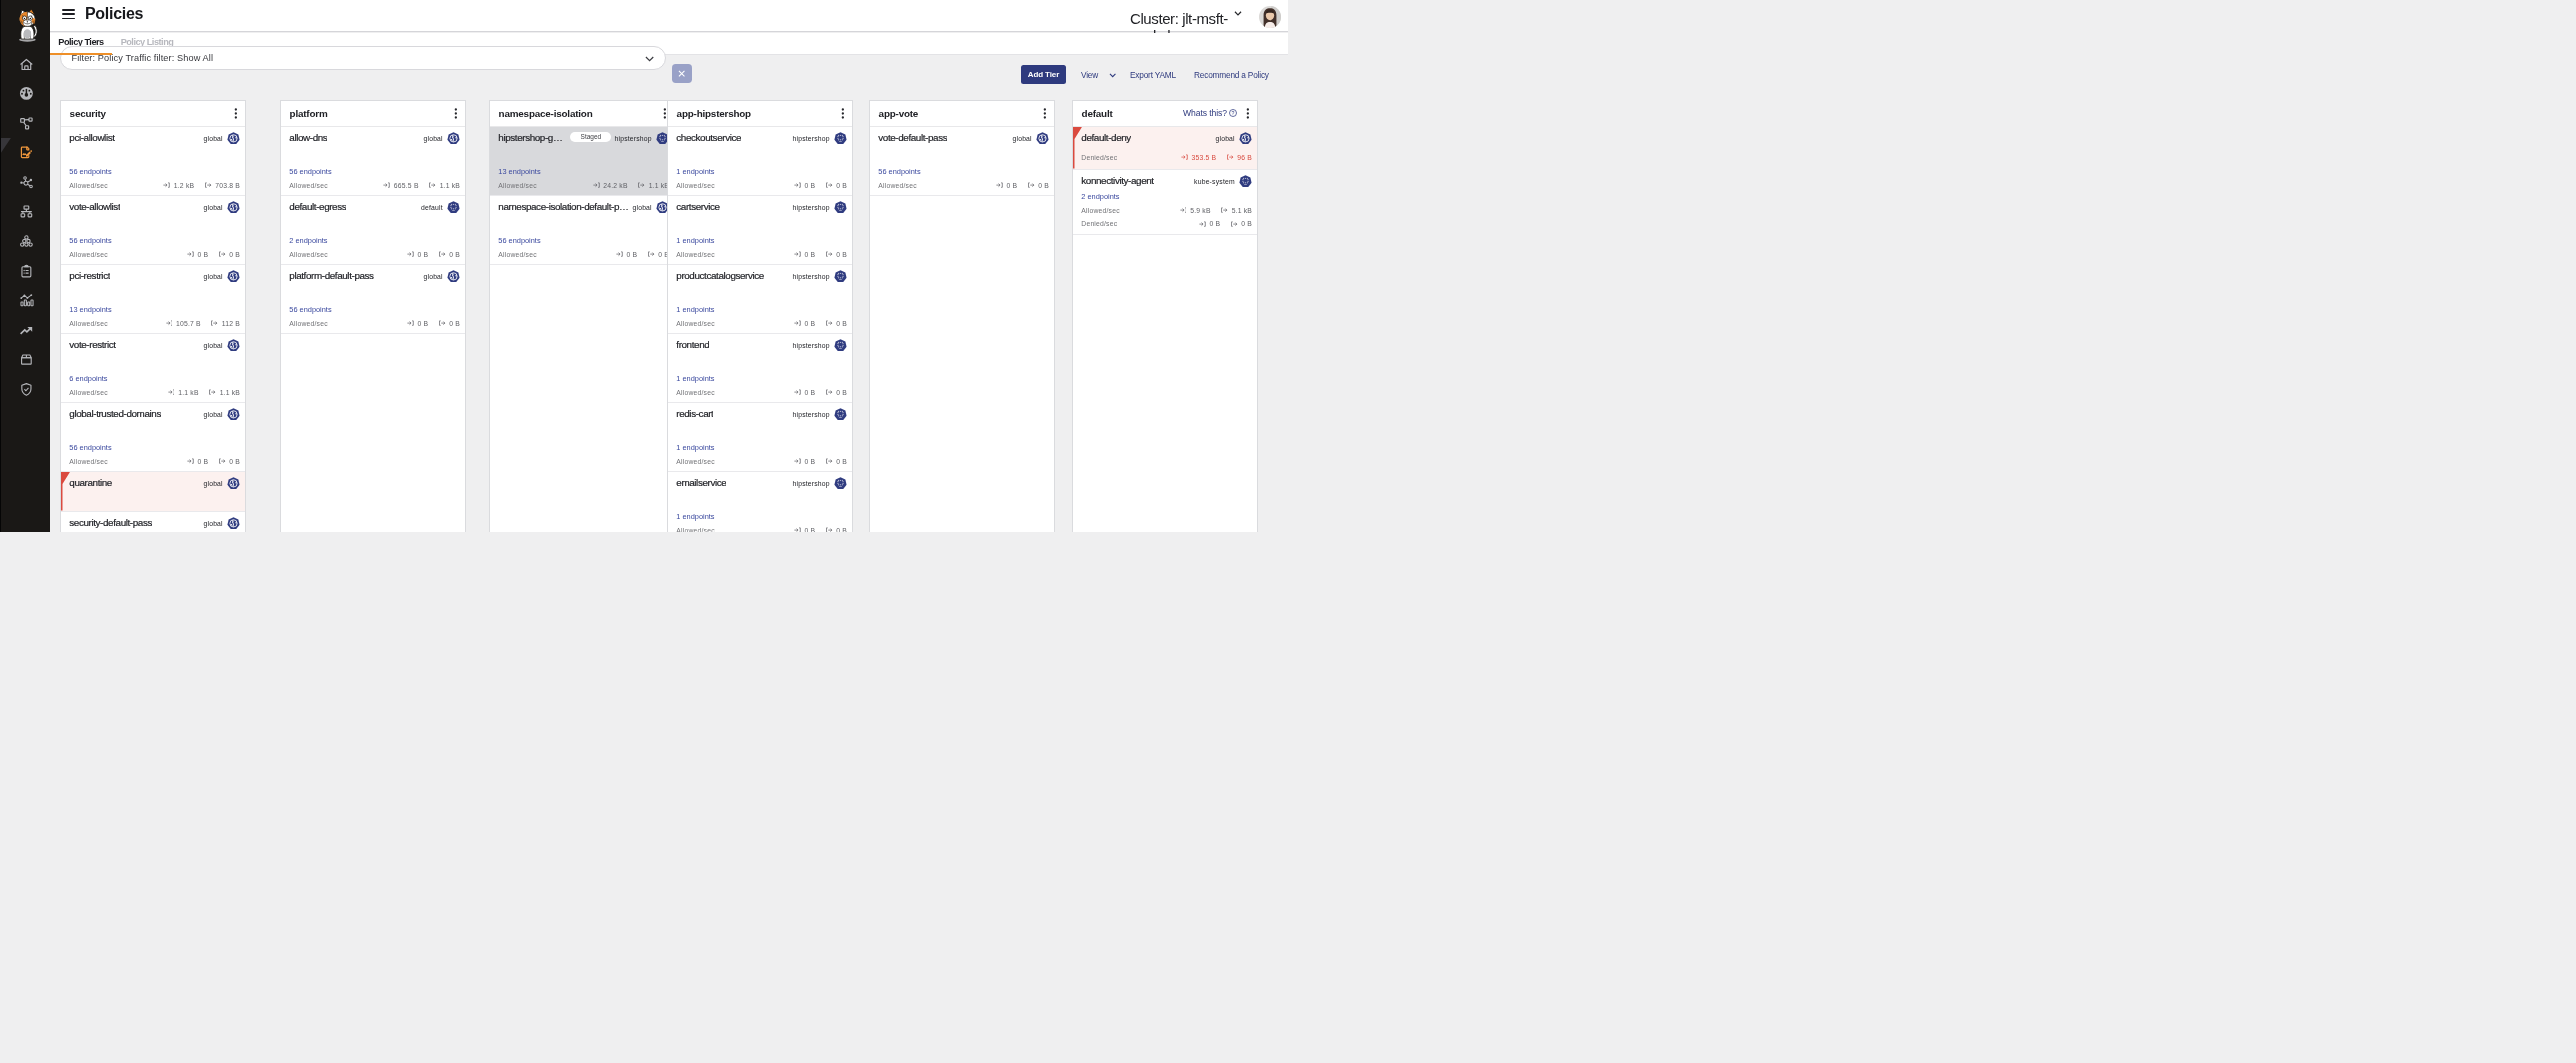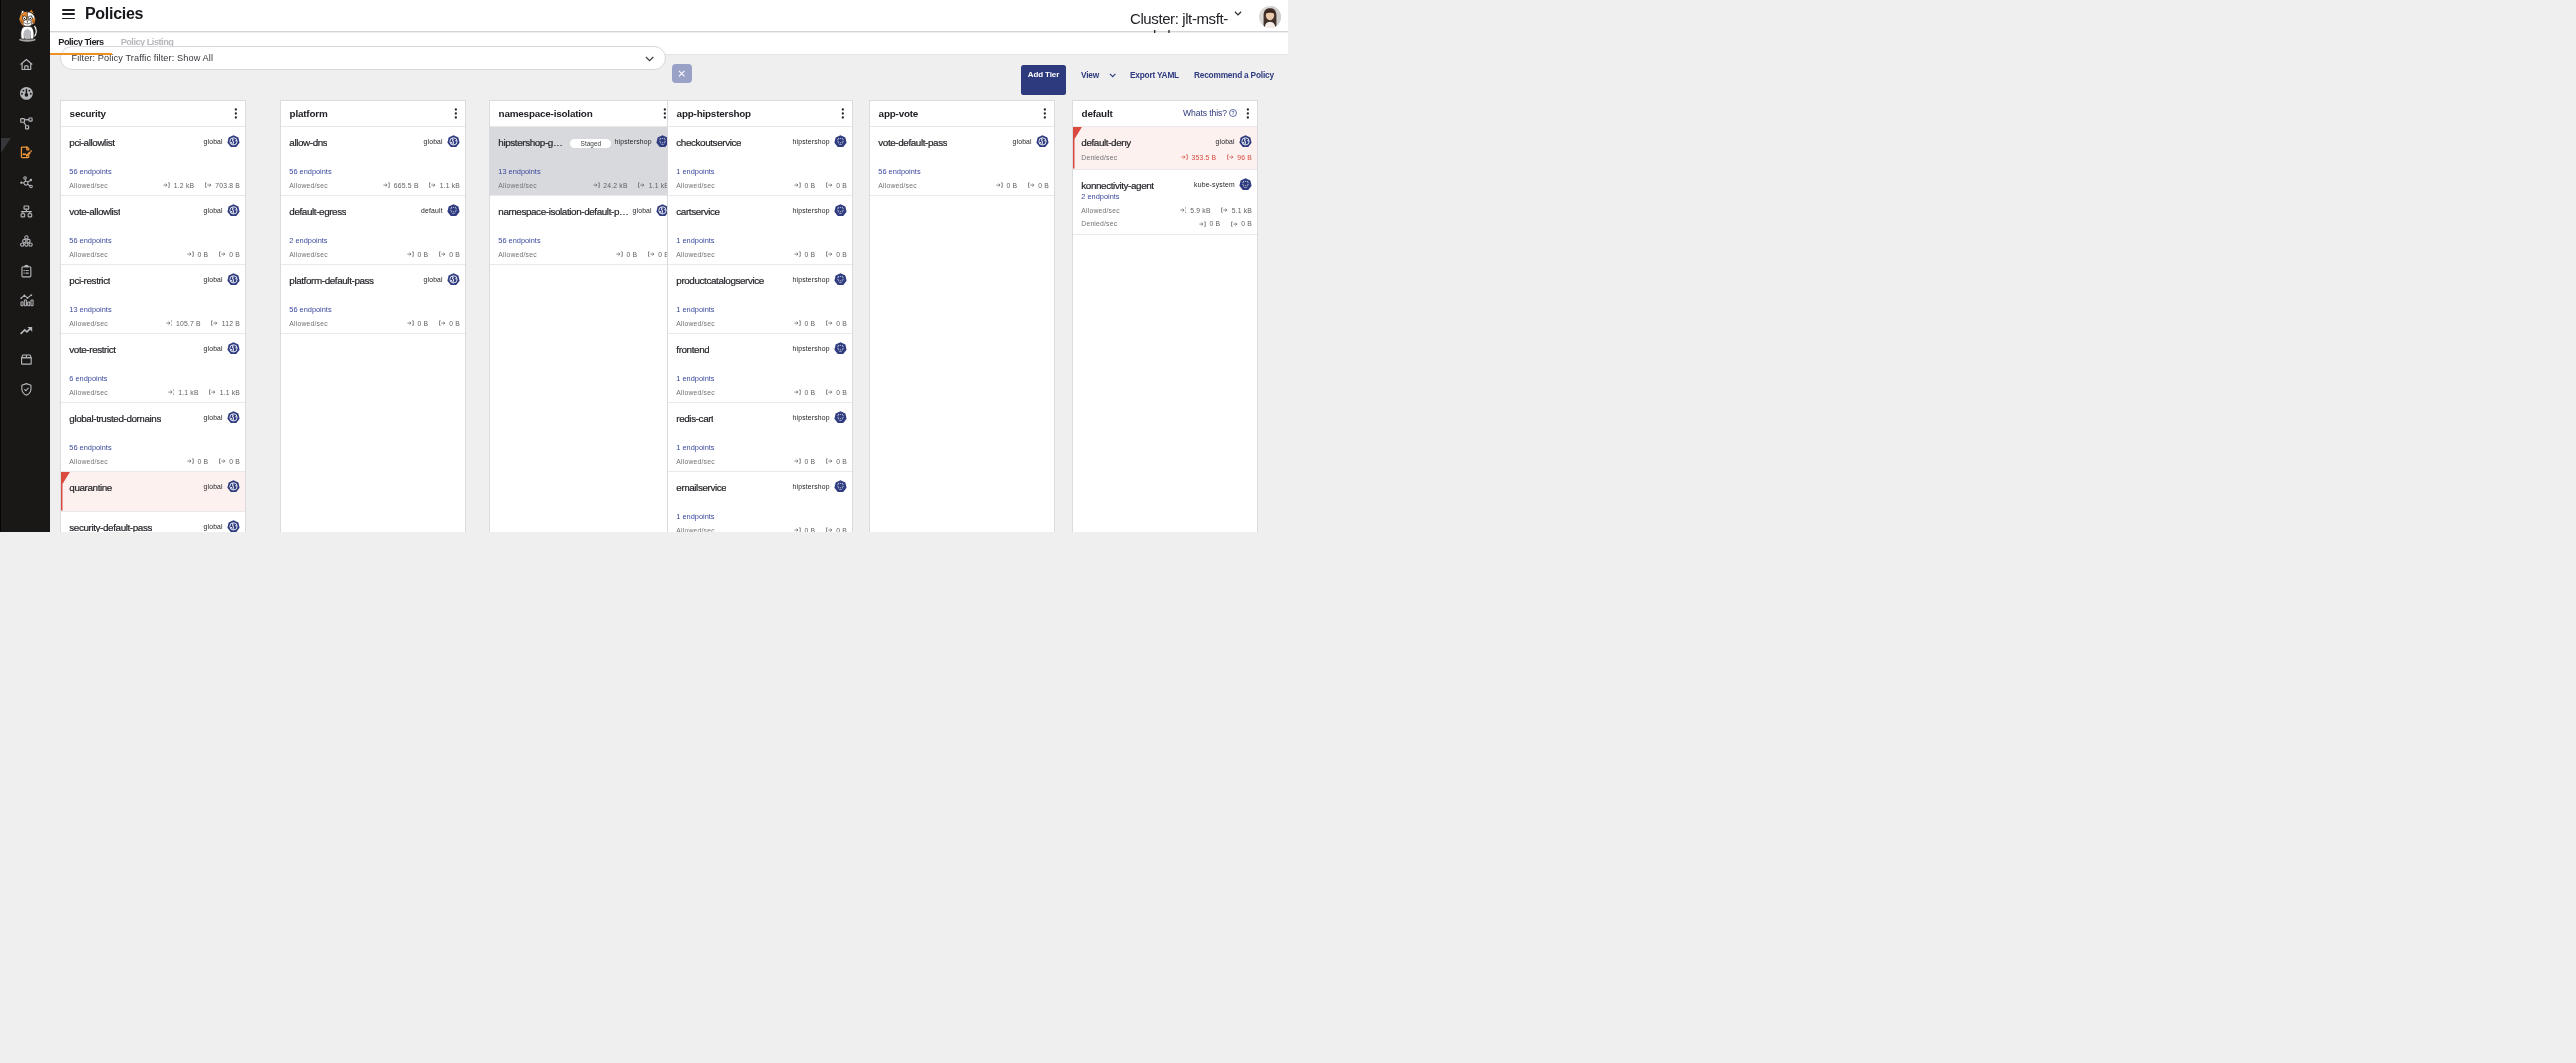--- a/index.html
+++ b/index.html
@@ -15,40 +15,40 @@
 #avatar{position:absolute;left:1259px;top:6.2px}
 #tabbar{position:absolute;left:50px;top:33px;width:1238px;height:22px;background:#fff;border-bottom:1.2px solid #e3e3e6}
 .tab{position:absolute;top:0;height:18px;line-height:18px;text-align:center;font-size:9.2px;font-weight:700;letter-spacing:-0.5px}
 #tab1{left:0;width:62px;color:#1d1e23}
 #tab2{left:64px;width:66px;color:#b7b8be}
 #underline{position:absolute;left:50px;top:53px;width:62px;height:2.2px;background:#ee8f28;z-index:3}
 #filterbox{position:absolute;left:60px;top:46px;width:606px;height:24px;background:#fff;border:0.6px solid #d8d8dc;border-radius:12px}
 #filterbox span{position:absolute;left:10.5px;top:6.2px;font-size:9.2px;letter-spacing:0.1px;color:#36373c}
 #fchev{position:absolute;right:10.5px;top:8.6px}
 #xbtn{position:absolute;left:672px;top:64px;width:19.7px;height:19px;background:#99a1c7;border-radius:3.7px}
-#addtier{position:absolute;left:1021px;top:65px;width:45px;height:30px;background:#2e3a7e;border-radius:2.5px;color:#fff;text-align:center;line-height:19px;font-size:8px;font-weight:700;letter-spacing:-0.1px}
-.hlink{position:absolute;top:70px;font-size:8.3px;font-weight:700;letter-spacing:-0.2px;color:#2e3a7e}
+#addtier{position:absolute;left:1021px;top:65px;width:45px;height:19px;background:#2e3a7e;border-radius:2.5px;color:#fff;text-align:center;line-height:19px;font-size:8px;font-weight:700;letter-spacing:-0.1px}
+.hlink{position:absolute;top:70px;font-size:8.3px;font-weight:400;letter-spacing:-0.2px;color:#2e3a7e}
 #view{left:1081px}#vchev{position:absolute;left:1109px;top:73px}
 #export{left:1130px}#recom{left:1194px}
 #board{position:absolute;left:0;top:100px;width:1288px;height:432px}
 .col{position:absolute;top:0;width:186px;height:432px;background:#fff;border:0.6px solid #dadbde;border-bottom:none}
 .colhead{height:25.6px;border-bottom:1.2px solid #e8e8ea;display:flex;align-items:center;padding:0 7.4px 0 8.6px;position:relative}
 .ctitle{font-size:9.9px;font-weight:700;letter-spacing:-0.2px;color:#202126}
 .kebab{margin-left:auto}
 .whats{margin-left:auto;font-size:8.6px;color:#2e3a7e;letter-spacing:-0.1px;white-space:nowrap;display:flex;align-items:center;gap:2.5px}
 .whats+.kebab{margin-left:8.6px}
 .card{border-bottom:1.2px solid #e9e9ec;padding:5.5px 4.9px 0 8.3px;height:69px;position:relative;overflow:hidden}
 .card.q{height:40px}
 .card.last{border-bottom:none;height:23px}
 .card.deny{height:43px}
 .card.kon{height:65px;padding-top:5px}
 .card.gray{background:#d8d9dc}
 .card.pink,.card.deny{background:#fcf1ef}
 .redcorner{position:absolute;left:0;top:0;width:9.2px;height:100%;background:#da4a3f;clip-path:polygon(0 0,100% 0,1.5px 12.3px,1.5px 100%,0 100%)}
-.row1{display:flex;align-items:flex-end;height:16px}
+.row1{display:flex;align-items:flex-start;height:16px}
 .cname{font-size:9.9px;font-weight:400;letter-spacing:-0.4px;-webkit-text-stroke:0.2px #232429;color:#232429;white-space:nowrap;flex:0 1 auto;min-width:0;overflow:hidden;text-overflow:ellipsis}
 
 .pill{background:#fff;border-radius:4.9px;height:9.5px;line-height:9.5px;padding:0 10.2px;font-size:6.5px;color:#3c3d42;margin-left:4.9px;flex:none}
 .scope{margin-left:auto;padding-left:3.1px;display:flex;align-items:center;gap:4.3px;font-size:6.8px;letter-spacing:0.2px;color:#232429;flex:none}
 .endp{margin-top:18px;height:12.3px;line-height:12.3px;font-size:7.4px;color:#3a489e}
 .endp.red{color:#d84a3f}
 .kon .endp{margin-top:0.6px}
 .deny .trow{margin-top:2.5px}
 .trow{display:flex;align-items:center;height:13.5px;font-size:6.8px;letter-spacing:0.2px}
 .tlbl{color:#717276}

